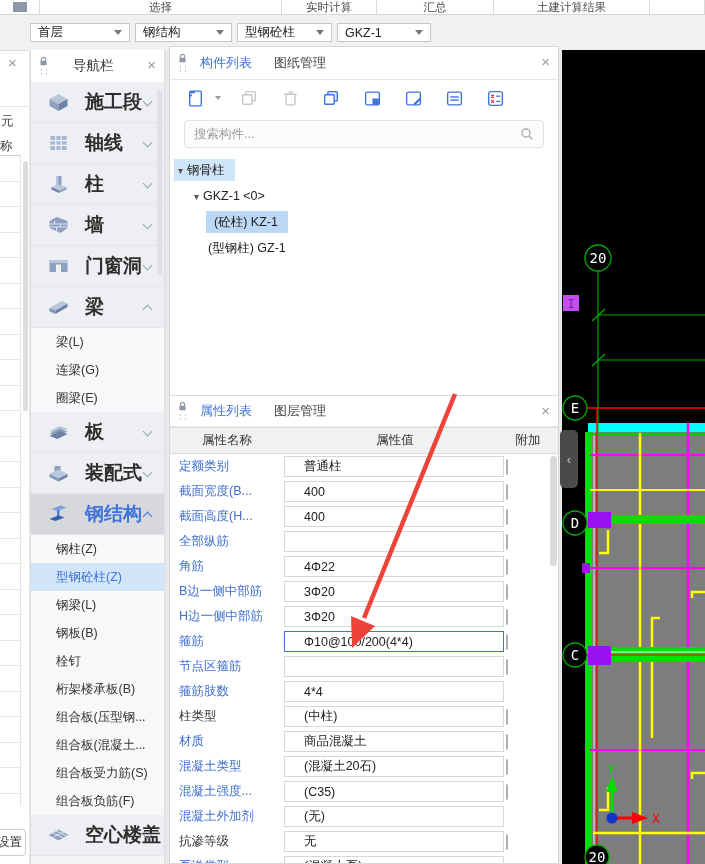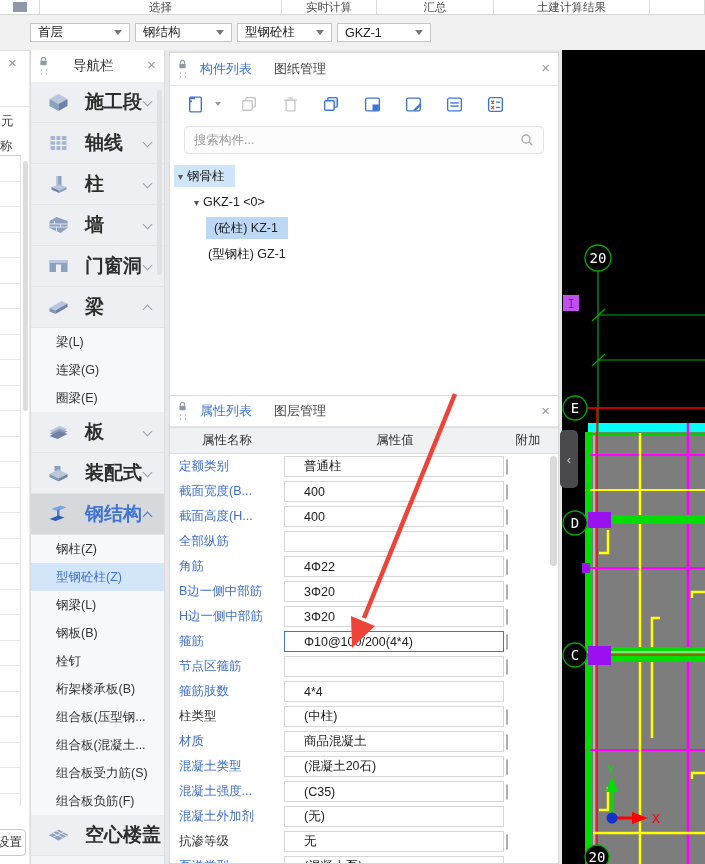--- a/index.html
+++ b/index.html
@@ -48,21 +48,21 @@
   .nav-ico{width:28px;height:24px;display:flex;align-items:center;}
   .nav-label{margin-left:11px;font-weight:600;font-size:19px;color:#2e2e2e;}
   .chev{position:absolute;right:13px;width:6px;height:6px;border-right:1.6px solid #9aa1ab;border-bottom:1.6px solid #9aa1ab;
         transform:rotate(45deg);top:16px;}
   .chev.up{transform:rotate(-135deg);top:19px;}
   .nav-group.active .chev{border-color:#3f74d9;}
   .nav-sub{height:28px;display:flex;align-items:center;padding-left:25px;font-size:12.5px;color:#333;background:#f7f8fa;}
   .nav-sub.selected{background:#d3e5f8;color:#3f74d9;}
   #nav-scroll{position:absolute;right:2px;top:40px;width:5px;height:185px;background:#dfe1e5;border-radius:3px;}
   
-  #comp{top:52px;left:169px;width:390px;height:411px;background:#fff;border:1px solid #d8d8d8;box-sizing:border-box;}
+  #comp{top:46px;left:169px;width:390px;height:411px;background:#fff;border:1px solid #d8d8d8;box-sizing:border-box;}
   #comp-tools{display:flex;align-items:center;gap:19px;padding:8px 0 6px 16px;}
   .tool{width:22px;height:20px;display:flex;align-items:center;}
   .tool-caret{width:0;height:0;border-left:3.5px solid transparent;border-right:3.5px solid transparent;
               border-top:4.5px solid #9a9a9a;margin-left:-12px;}
   #comp-search{margin:6px 14px 0 14px;height:26px;border:1px solid #e2e2e2;border-radius:4px;background:#fcfcfc;
     display:flex;align-items:center;justify-content:space-between;padding:0 9px;color:#9b9b9b;}
   #tree{margin-top:9px;font-size:12.5px;color:#222;}
   .titem{height:26px;display:flex;align-items:center;}
   .thl{display:flex;align-items:center;height:22px;padding:0 10px 0 4px;}
   .exp{color:#555;font-size:10px;margin-right:4px;}

